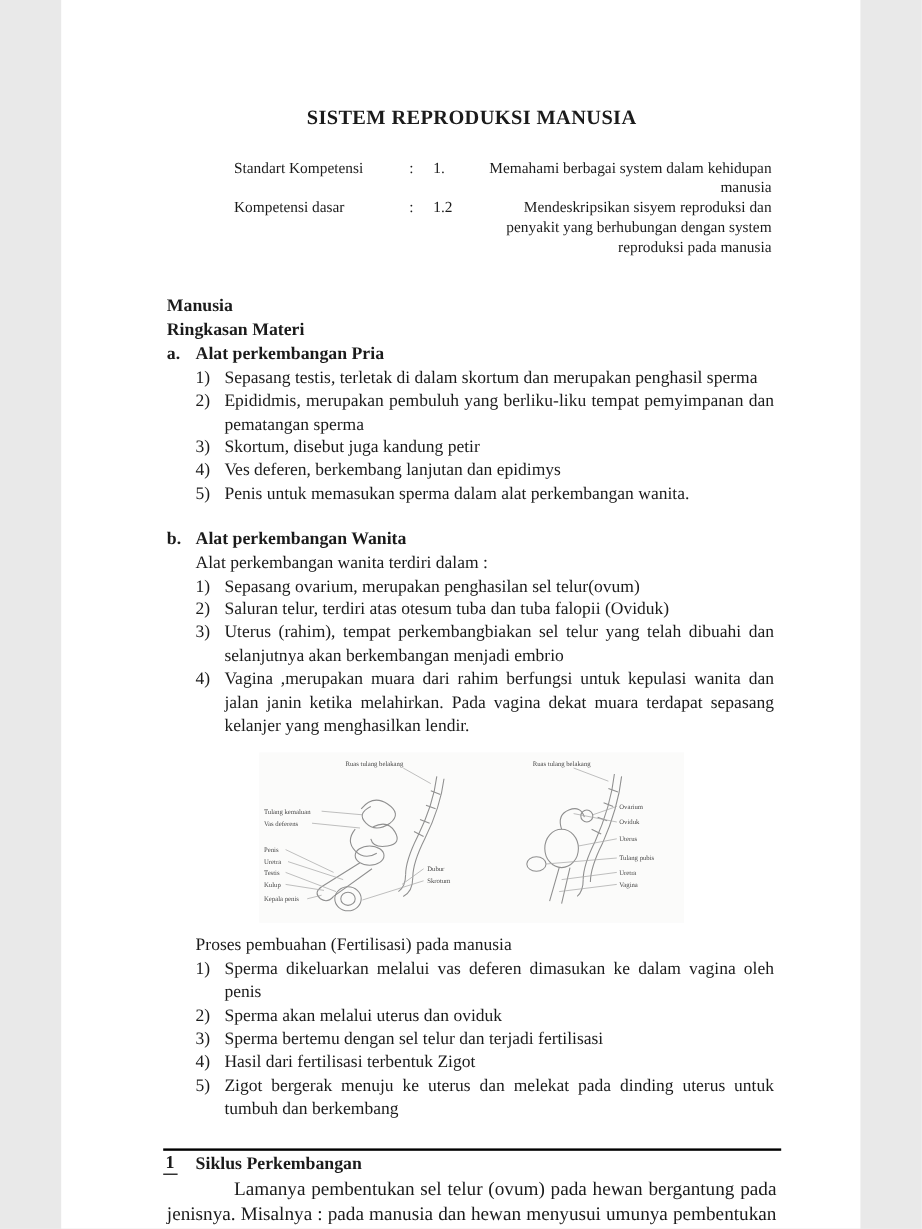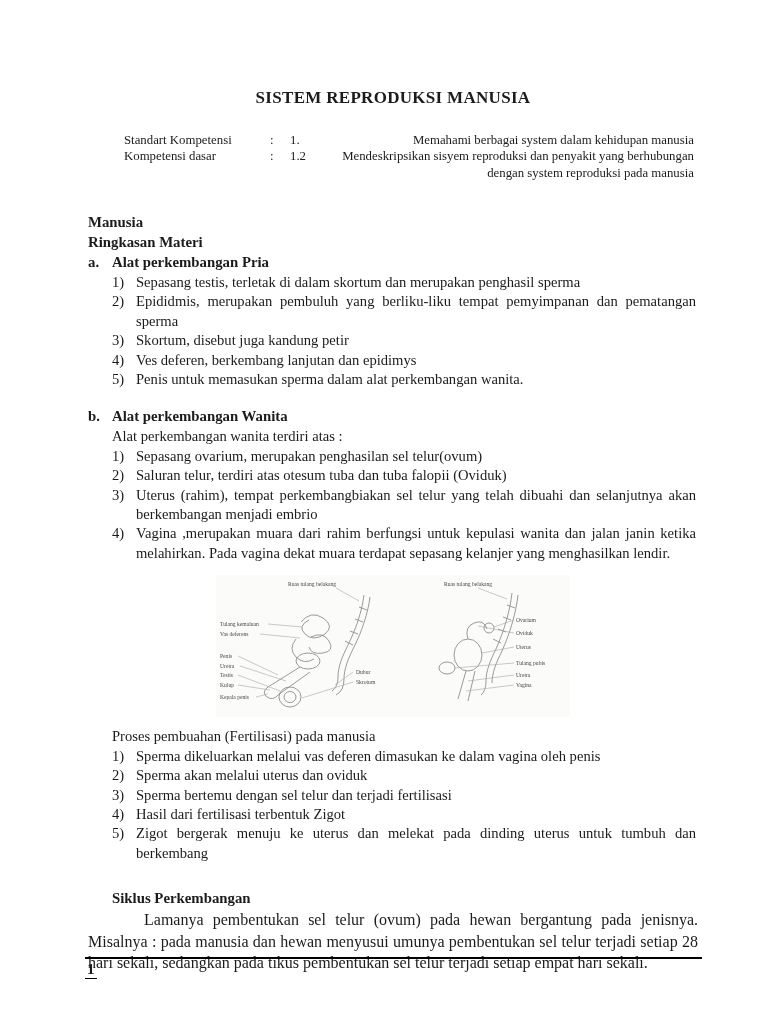--- a/index.html
+++ b/index.html
@@ -1,24 +1,24 @@
 <!DOCTYPE html>
 <html><head>
 <meta charset="utf-8">
 <style>
   * { margin:0; padding:0; box-sizing:border-box; }
   html,body { background:#e9e9e9; }
   body { font-family:"Liberation Serif", serif; color:#1b1b1b; }
   .page {
-    position:relative; width:768px; height:1024px; margin:0 auto;
+    position:relative; width:666px; height:1024px; margin:0 auto;
     background:#ffffff; padding:88px 70px 0 88px; overflow:hidden;
   }
   .title { text-align:center; font-weight:bold; font-size:17px; letter-spacing:.3px; margin-bottom:24px; }
   
-  .komp { margin-left:36px; font-size:12.8px; line-height:1.28; margin-bottom:32px; }
+  .komp { margin-left:56px; font-size:12.8px; line-height:1.28; margin-bottom:32px; }
   .komp-row { display:grid; grid-template-columns:140px 14px 34px 1fr; column-gap:6px; }
   .komp-row .ktext { padding-right:4px;text-align:right; }
   
   .h { font-weight:bold; font-size:14.8px; line-height:1.35; }
   .sec-head { display:flex; font-weight:bold; font-size:14.8px; line-height:1.35; }
   .sec-head .mk { width:24px; flex:none; }
   .body-indent { margin-left:24px; }
   .txt { font-size:14.6px; line-height:1.33; }
   
   .list { margin-left:24px; }
@@ -95,21 +95,21 @@
         <span class="t">Penis untuk memasukan  sperma dalam alat perkembangan wanita.</span>
       </div>
   </div>
 
   <div class="gap-m"></div>
 
   <div class="sec-head">
     <span class="mk">b.</span>
     <span>Alat perkembangan Wanita</span>
   </div>
-  <div class="txt body-indent">Alat perkembangan wanita terdiri atas :</div>
+  <div class="txt body-indent">Alat perkembangan wanita terdiri dalam :</div>
   <div class="list">
     <div class="li">
         <span class="n">1)</span>
         <span class="t">Sepasang ovarium, merupakan  penghasilan sel telur(ovum)</span>
       </div>
     <div class="li">
         <span class="n">2)</span>
         <span class="t">Saluran telur, terdiri atas otesum tuba dan tuba falopii (Oviduk)</span>
       </div>
     <div class="li">

